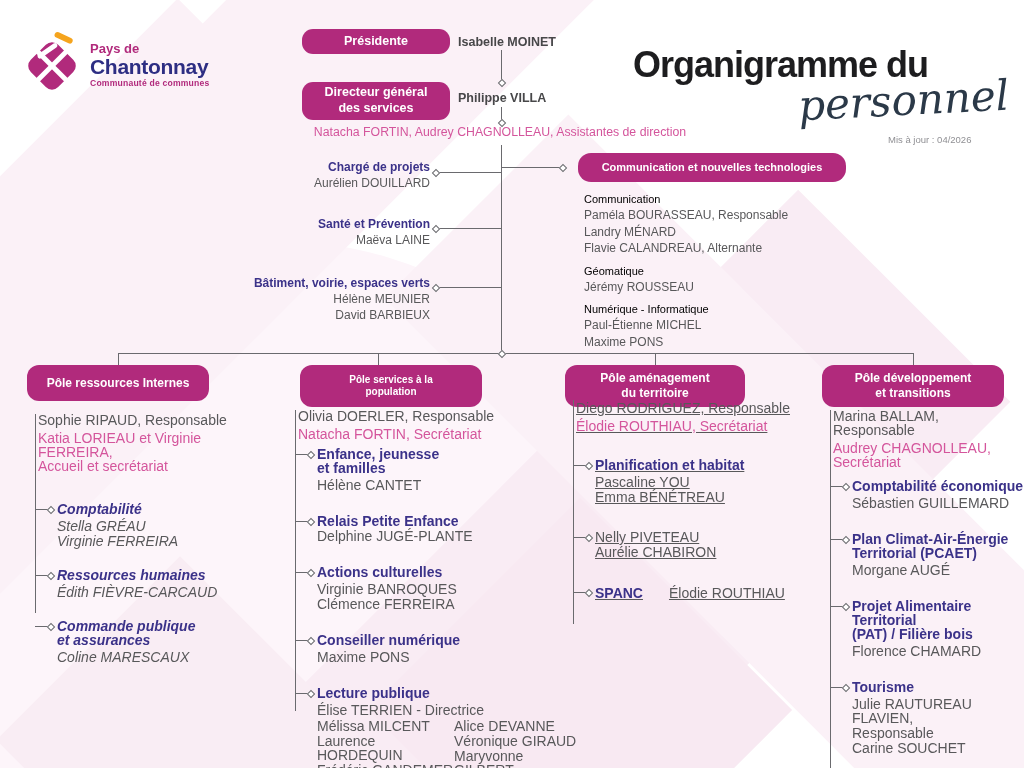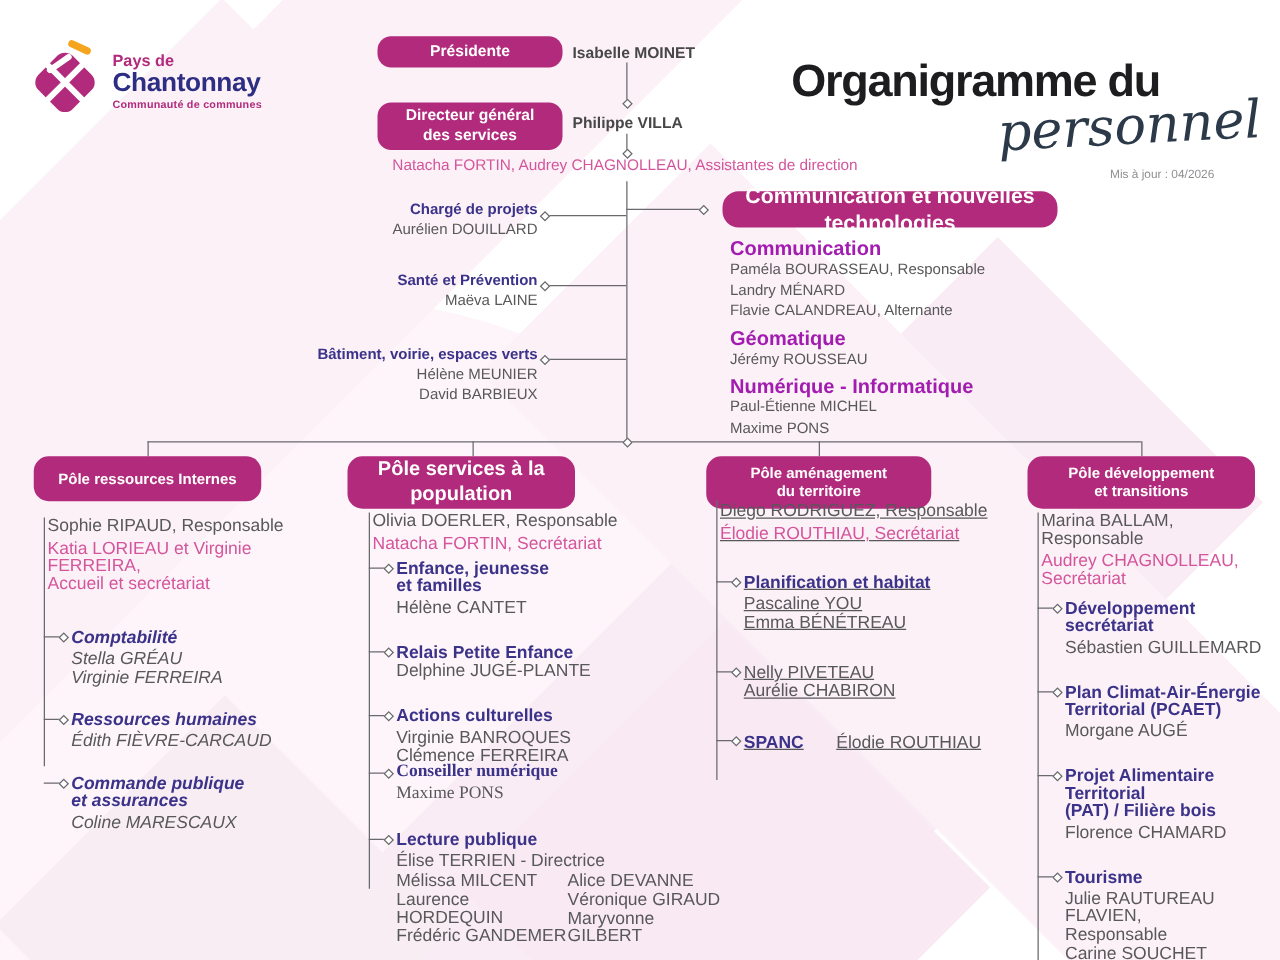--- a/index.html
+++ b/index.html
@@ -31,21 +31,21 @@
   .dir-name{position:absolute;font-weight:bold;color:#474749;font-size:12.5px;z-index:2;}
   #assistantes{position:absolute;left:250px;top:125px;width:500px;text-align:center;
                color:#d4559c;font-size:12.3px;z-index:2;}
   
   .staff-unit{position:absolute;left:130px;width:300px;text-align:right;z-index:2;}
   .staff-unit .su-title{color:#3b3289;font-weight:bold;font-size:12px;line-height:14px;}
   .staff-unit .su-name{color:#58585a;font-size:12px;line-height:14px;margin-top:2px;}
   
   #comm-list{position:absolute;left:584px;top:186px;width:276px;z-index:2;}
   .comm-sec{margin-bottom:7px;}
-  .comm-sec .cs-title{color:#a21caf;font-weight:bold;font-size:16px;line-height:15px;margin-top:6px;}
+  .comm-sec .cs-title{color:#000000;font-weight:normal;font-size:11px;line-height:15px;margin-top:6px;}
   .comm-sec .cs-name{color:#58585a;font-size:12px;line-height:16.5px;}
   
   .pole-col{position:absolute;z-index:2;font-size:14px;color:#58585a;}
   .tree-line{position:absolute;left:8px;top:4px;width:1px;background:#6a6a6e;}
   .pole-resp{margin-left:11px;line-height:14px;margin-bottom:4px;}
   .pole-secr{margin-left:11px;line-height:14px;color:#d4559c;white-space:pre-line;}
   .services{margin-left:30px;}
   .service{position:relative;}
   .service::before{content:"";position:absolute;left:-22px;top:7px;width:15px;height:1px;background:#6a6a6e;}
   .service::after{content:"";position:absolute;left:-9px;top:4.5px;width:4px;height:4px;
@@ -128,41 +128,41 @@
         <div class="su-title">Santé et Prévention</div>
         <div class="su-name">Maëva LAINE</div>
       </div>
       <div class="staff-unit" style="top: 276px;">
         <div class="su-title">Bâtiment, voirie, espaces verts</div>
         <div class="su-name">Hélène MEUNIER</div>
         <div class="su-name">David BARBIEUX</div>
       </div>
     </div>
 
-  <div class="pill" style="left:578px;top:153px;width:268px;height:29px;font-size:17px;border-radius:13px;">Communication et nouvelles technologies</div>
+  <div class="pill" style="left:578px;top:153px;width:268px;height:29px;font-size:11px;border-radius:13px;">Communication et nouvelles technologies</div>
   <div id="comm-list">
       <div class="comm-sec">
         <div class="cs-title">Communication</div>
         <div class="cs-name">Paméla BOURASSEAU, Responsable</div>
         <div class="cs-name">Landry MÉNARD</div>
         <div class="cs-name">Flavie CALANDREAU, Alternante</div>
       </div>
       <div class="comm-sec">
         <div class="cs-title">Géomatique</div>
         <div class="cs-name">Jérémy ROUSSEAU</div>
       </div>
       <div class="comm-sec">
         <div class="cs-title">Numérique - Informatique</div>
         <div class="cs-name">Paul-Étienne MICHEL</div>
         <div class="cs-name">Maxime PONS</div>
       </div>
     </div>
 
   <div class="pill" style="left:27px;top:365px;width:182px;height:36px;font-size:12px;border-radius:12px;">Pôle ressources Internes</div>
-  <div class="pill" style="left:278px;top:365px;width:182px;height:42px;font-size:16px;border-radius:12px;">Pôle services à la
+  <div class="pill" style="left:300px;top:365px;width:182px;height:42px;font-size:10px;border-radius:12px;">Pôle services à la
 population</div>
   <div class="pill" style="left:565px;top:365px;width:180px;height:42px;font-size:12px;border-radius:12px;">Pôle aménagement
 du territoire</div>
   <div class="pill" style="left:822px;top:365px;width:182px;height:42px;font-size:12px;border-radius:12px;">Pôle développement
 et transitions</div>
 
   <div id="poles">
       <div class="pole-col" style="left: 27px; top: 410px; width: 252px; padding-top: 3px;">
         <div class="tree-line" style="height: 199px;"></div>
         <div class="pole-resp">Sophie RIPAUD, Responsable</div>
@@ -197,21 +197,21 @@
           </div>
           <div class="service" style="margin-top: 22px;">
             <span class="svc-title">Relais Petite Enfance</span>
             <div class="svc-name">Delphine JUGÉ-PLANTE</div>
           </div>
           <div class="service" style="margin-top: 22px;">
             <span class="svc-title">Actions culturelles</span>
             <div class="svc-name first">Virginie BANROQUES</div>
             <div class="svc-name">Clémence FERREIRA</div>
           </div>
-          <div class="service" style=" font-family: Liberation Serif, serif;">
+          <div class="service" style="margin-top: 22px;">
             <span class="svc-title">Conseiller numérique</span>
             <div class="svc-name first">Maxime PONS</div>
           </div>
           <div class="service" style="margin-top: 22px;">
             <span class="svc-title">Lecture publique</span>
             <div class="svc-name first">Élise TERRIEN - Directrice</div>
             <div class="svc-cols">
               <div class="col1">
                 <div class="svc-name">Mélissa MILCENT</div>
                 <div class="svc-name">Laurence HORDEQUIN</div>
@@ -243,21 +243,21 @@
           <div class="service inline" style="margin-top: 26px;"><span class="svc-title">SPANC</span><span class="inline-name">Élodie ROUTHIAU</span></div>
         </div>
       </div>
       <div class="pole-col" style="left: 822px; top: 406px; width: 202px; padding-top: 3px;">
         <div class="tree-line" style="height: 401px;"></div>
         <div class="pole-resp">Marina BALLAM, Responsable</div>
         <div class="pole-secr">Audrey CHAGNOLLEAU,
 Secrétariat</div>
         <div class="services" style="margin-top: 10px;">
           <div class="service">
-            <span class="svc-title">Développement secrétariat</span>
+            <span class="svc-title">Comptabilité économique</span>
             <div class="svc-name first">Sébastien GUILLEMARD</div>
           </div>
           <div class="service" style="margin-top: 22px;">
             <span class="svc-title">Plan Climat-Air-Énergie
 Territorial (PCAET)</span>
             <div class="svc-name first">Morgane AUGÉ</div>
           </div>
           <div class="service" style="margin-top: 22px;">
             <span class="svc-title">Projet Alimentaire Territorial
 (PAT) / Filière bois</span>

